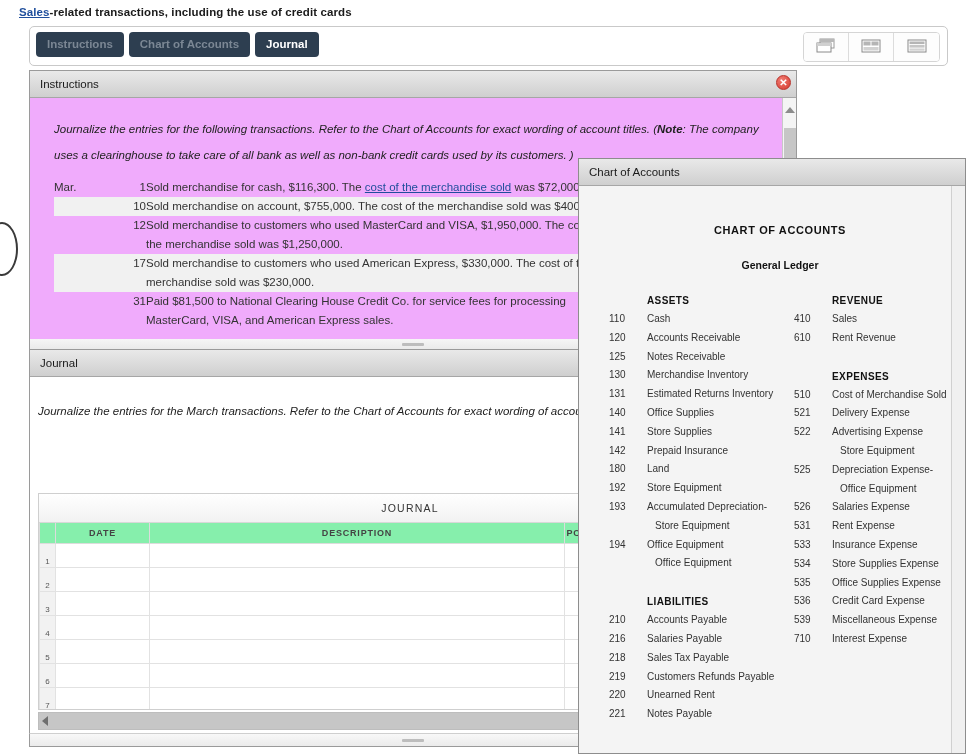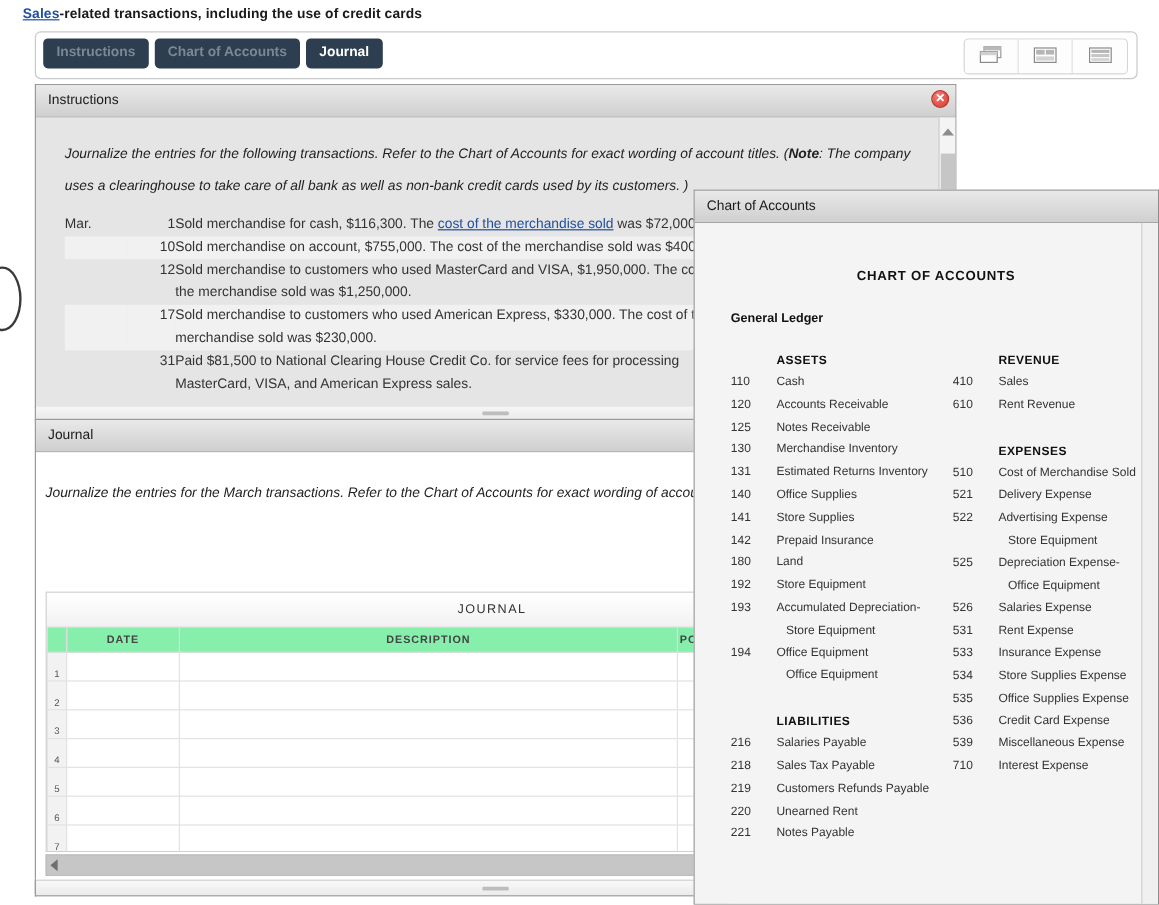--- a/index.html
+++ b/index.html
@@ -54,21 +54,21 @@
     font-size:11.5px;color:#1a1a1a;box-sizing:border-box;
   }
   
   #instructions-window{left:29px;top:70px;width:768px;height:270px;}
   .close-btn{
     position:absolute;right:5px;top:4px;width:15px;height:15px;border-radius:50%;
     background:radial-gradient(circle at 35% 30%,#f07b72,#d63b2f);
     border:1px solid #b8312a;color:#fff;font-size:10px;line-height:13px;
     text-align:center;font-weight:bold;cursor:pointer;box-sizing:border-box;
   }
-  .instr-body{position:absolute;left:0;top:27px;right:0;bottom:0;overflow:hidden;background:#e5e5e5;}
+  .instr-body{position:absolute;left:0;top:27px;right:0;bottom:0;overflow:hidden;background:#f0abfc;}
   .instr-inner{padding:18px 24px 0 24px;}
   .instr-lead{
     font-style:italic;font-size:11.5px;line-height:26px;color:#222;
     width:715px;
   }
   .instr-lead b{font-weight:bold;font-style:italic;}
   .txn-table{margin-top:10px;border-collapse:collapse;width:560px;}
   .txn-table td{font-size:11.5px;color:#333;padding:0;vertical-align:top;line-height:19px;}
   .txn-row.shade td{background:#f1f1f1;}
   .td-month{width:52px;padding-left:28px;white-space:nowrap;}
@@ -147,21 +147,21 @@
   }
   .bottom-splitter .grip{width:22px;height:3px;background:#bdbdbd;margin:5px auto 0 auto;border-radius:1px;}
   
   #coa-window{left:578px;top:158px;width:388px;height:596px;border:1px solid #8d8d8d;}
   .coa-body{position:absolute;left:0;top:27px;right:0;bottom:0;background:#f4f4f4;overflow:hidden;}
   .coa-sheet{
     position:absolute;left:30px;top:22px;right:14px;bottom:0;
     background:#f4f4f4;
   }
   .coa-h1{text-align:center;font-size:11px;font-weight:bold;letter-spacing:.6px;color:#111;margin-top:16px;}
-  .coa-h2{text-align:left;font-size:10.5px;font-weight:bold;color:#111;margin-top:23px;}
+  .coa-h2{text-align:center;font-size:10.5px;font-weight:bold;color:#111;margin-top:23px;}
   .coa-cols{display:flex;margin-top:20px;}
   .coa-col{width:50%;box-sizing:border-box;}
   .coa-col.right{padding-left:14px;}
   .coa-sec{
     font-size:10px;font-weight:bold;color:#111;letter-spacing:.4px;
     padding-left:38px;height:19px;line-height:19px;
   }
   .coa-sec.spaced{margin-top:19px;}
   .coa-item{height:18.8px;line-height:18.8px;font-size:10px;color:#333;white-space:nowrap;}
   .coa-item .num{display:inline-block;width:32px;text-align:left;margin-right:6px;}
@@ -387,20 +387,21 @@
             <div class="coa-item"><span class="num">140</span><span class="nm">Office Supplies</span></div>
             <div class="coa-item"><span class="num">141</span><span class="nm">Store Supplies</span></div>
             <div class="coa-item"><span class="num">142</span><span class="nm">Prepaid Insurance</span></div>
             <div class="coa-item"><span class="num">180</span><span class="nm">Land</span></div>
             <div class="coa-item"><span class="num">192</span><span class="nm">Store Equipment</span></div>
             <div class="coa-item"><span class="num">193</span><span class="nm">Accumulated Depreciation-</span></div>
             <div class="coa-item cont"><span class="num"></span><span class="nm">Store Equipment</span></div>
             <div class="coa-item"><span class="num">194</span><span class="nm">Office Equipment</span></div>
             <div class="coa-item cont"><span class="num"></span><span class="nm">Office Equipment</span></div>
             <div class="coa-sec spaced">LIABILITIES</div>
+            <div class="coa-item"><span class="num">210</span><span class="nm">Accounts Payable</span></div>
             <div class="coa-item"><span class="num">216</span><span class="nm">Salaries Payable</span></div>
             <div class="coa-item"><span class="num">218</span><span class="nm">Sales Tax Payable</span></div>
             <div class="coa-item"><span class="num">219</span><span class="nm">Customers Refunds Payable</span></div>
             <div class="coa-item"><span class="num">220</span><span class="nm">Unearned Rent</span></div>
             <div class="coa-item"><span class="num">221</span><span class="nm">Notes Payable</span></div>
           </div>
         <div class="coa-col right" id="coa-right">
             <div class="coa-sec">REVENUE</div>
             <div class="coa-item"><span class="num">410</span><span class="nm">Sales</span></div>
             <div class="coa-item"><span class="num">610</span><span class="nm">Rent Revenue</span></div>

